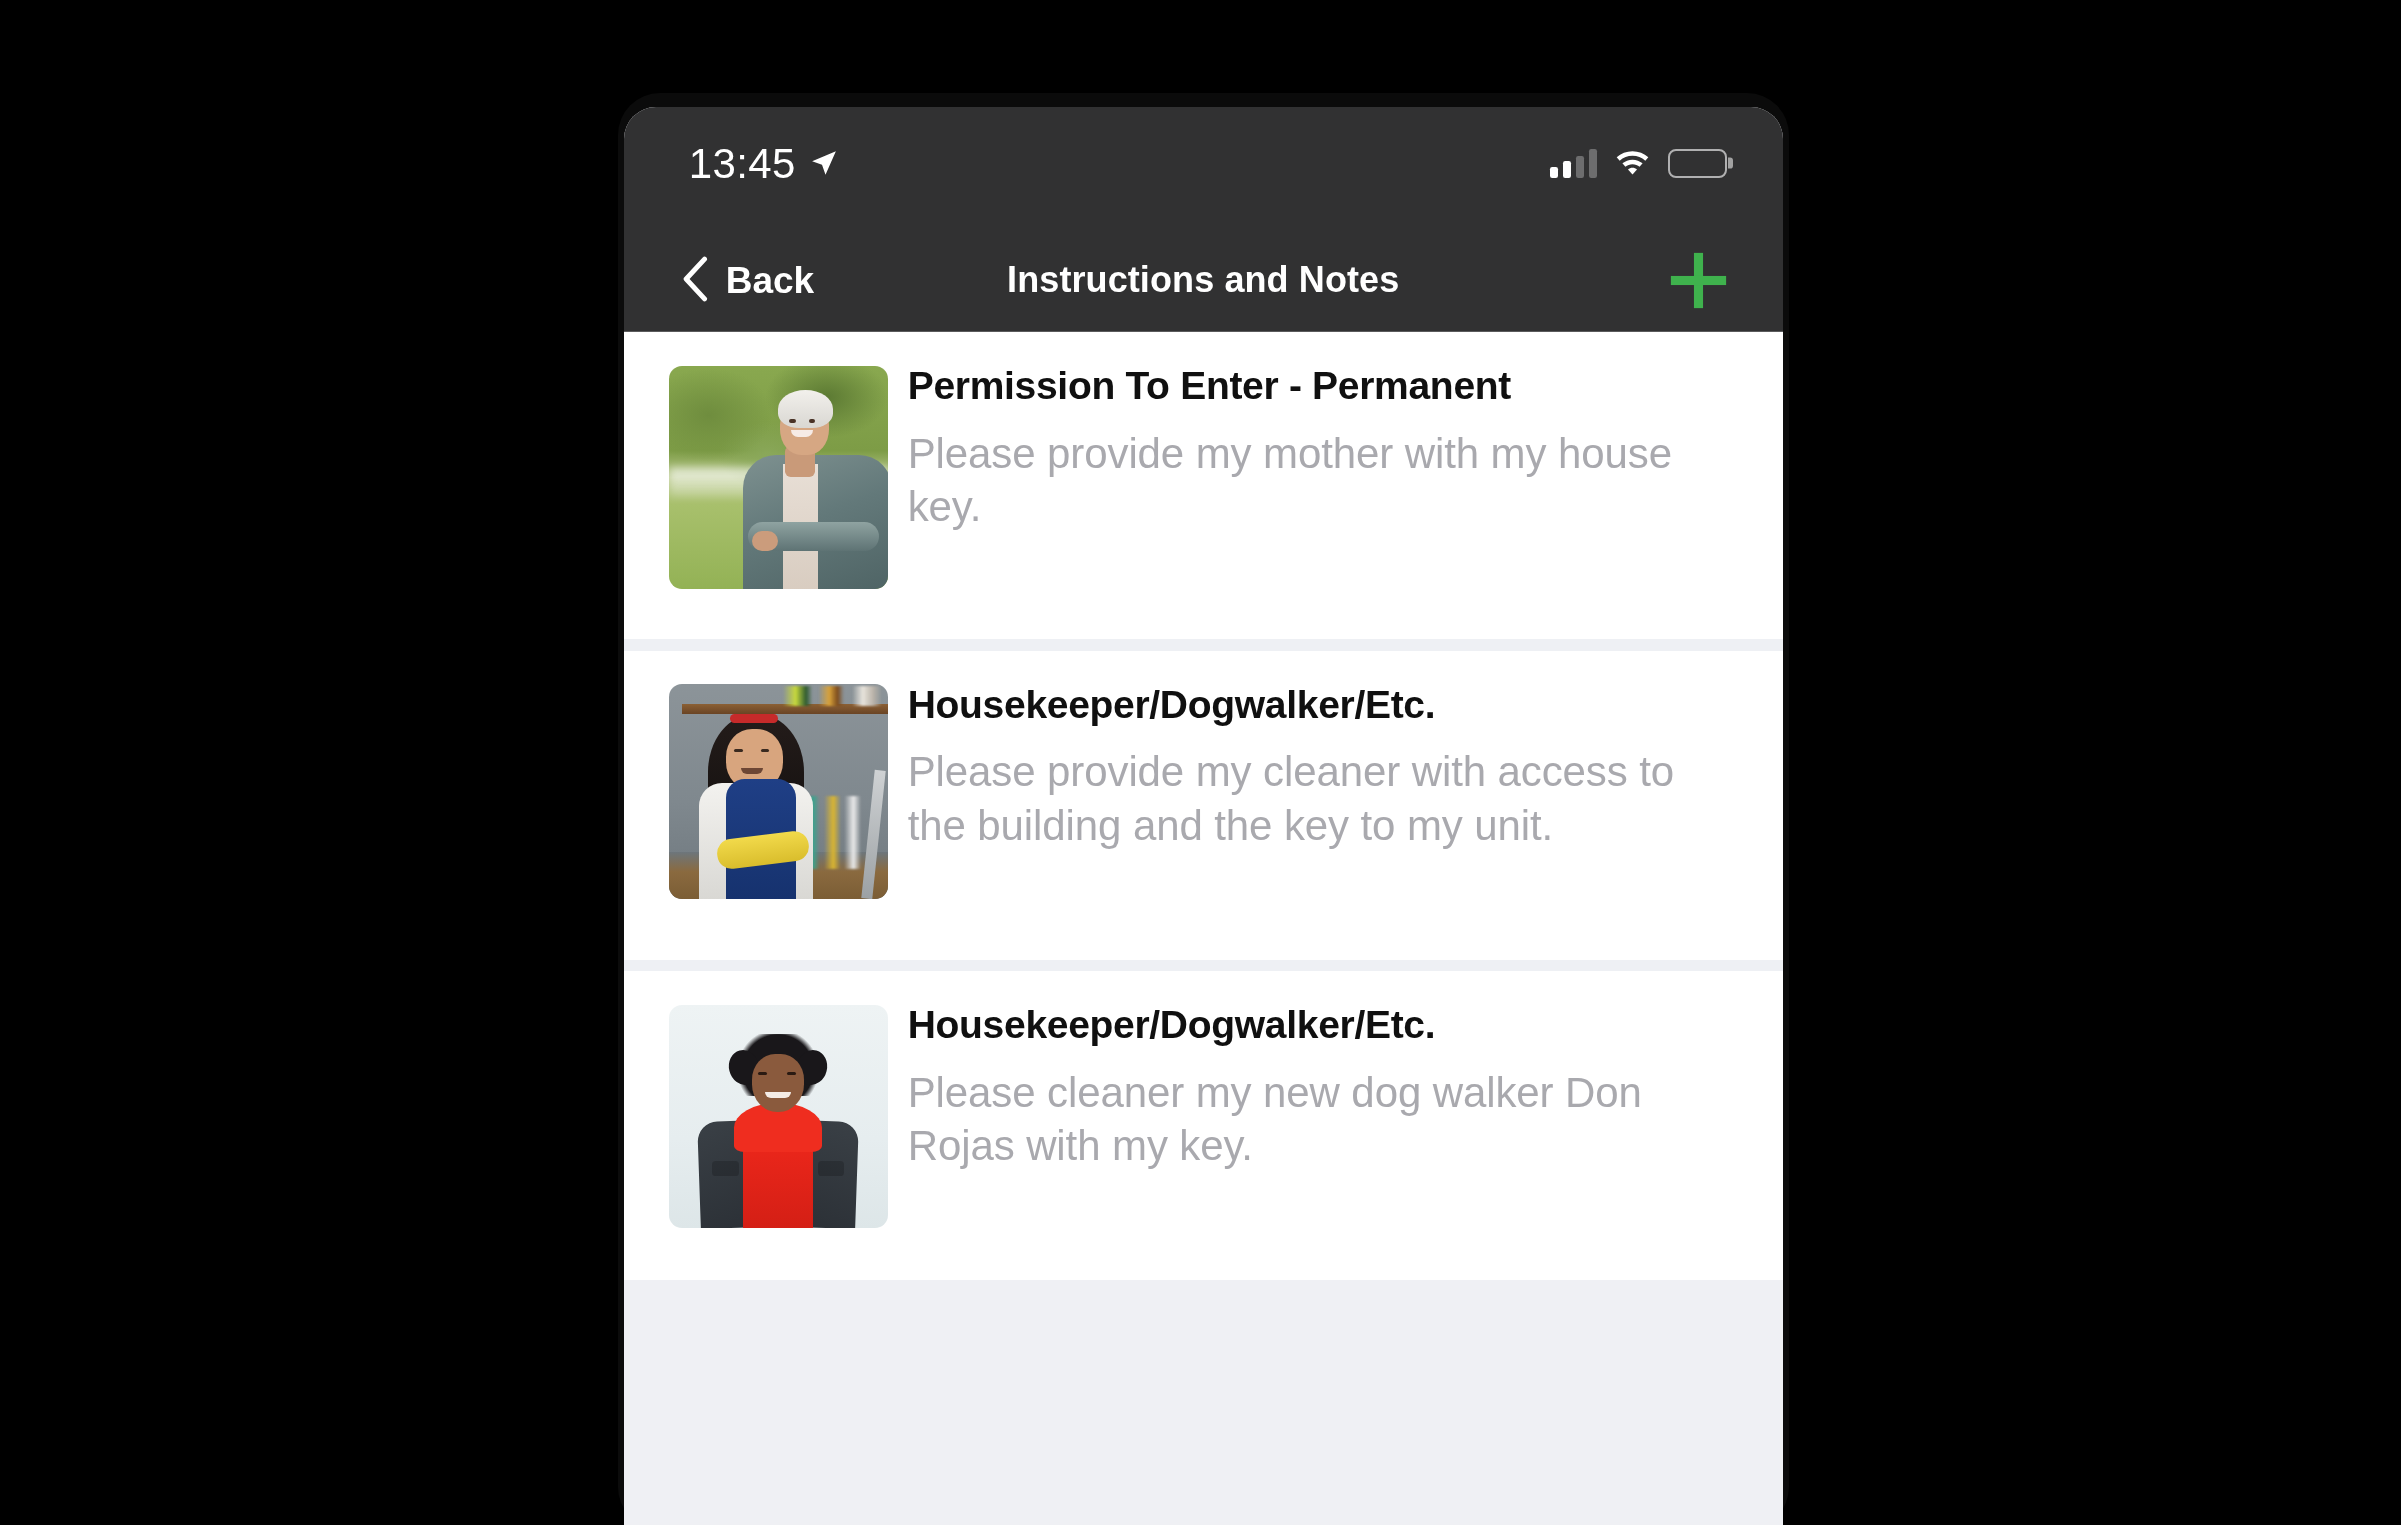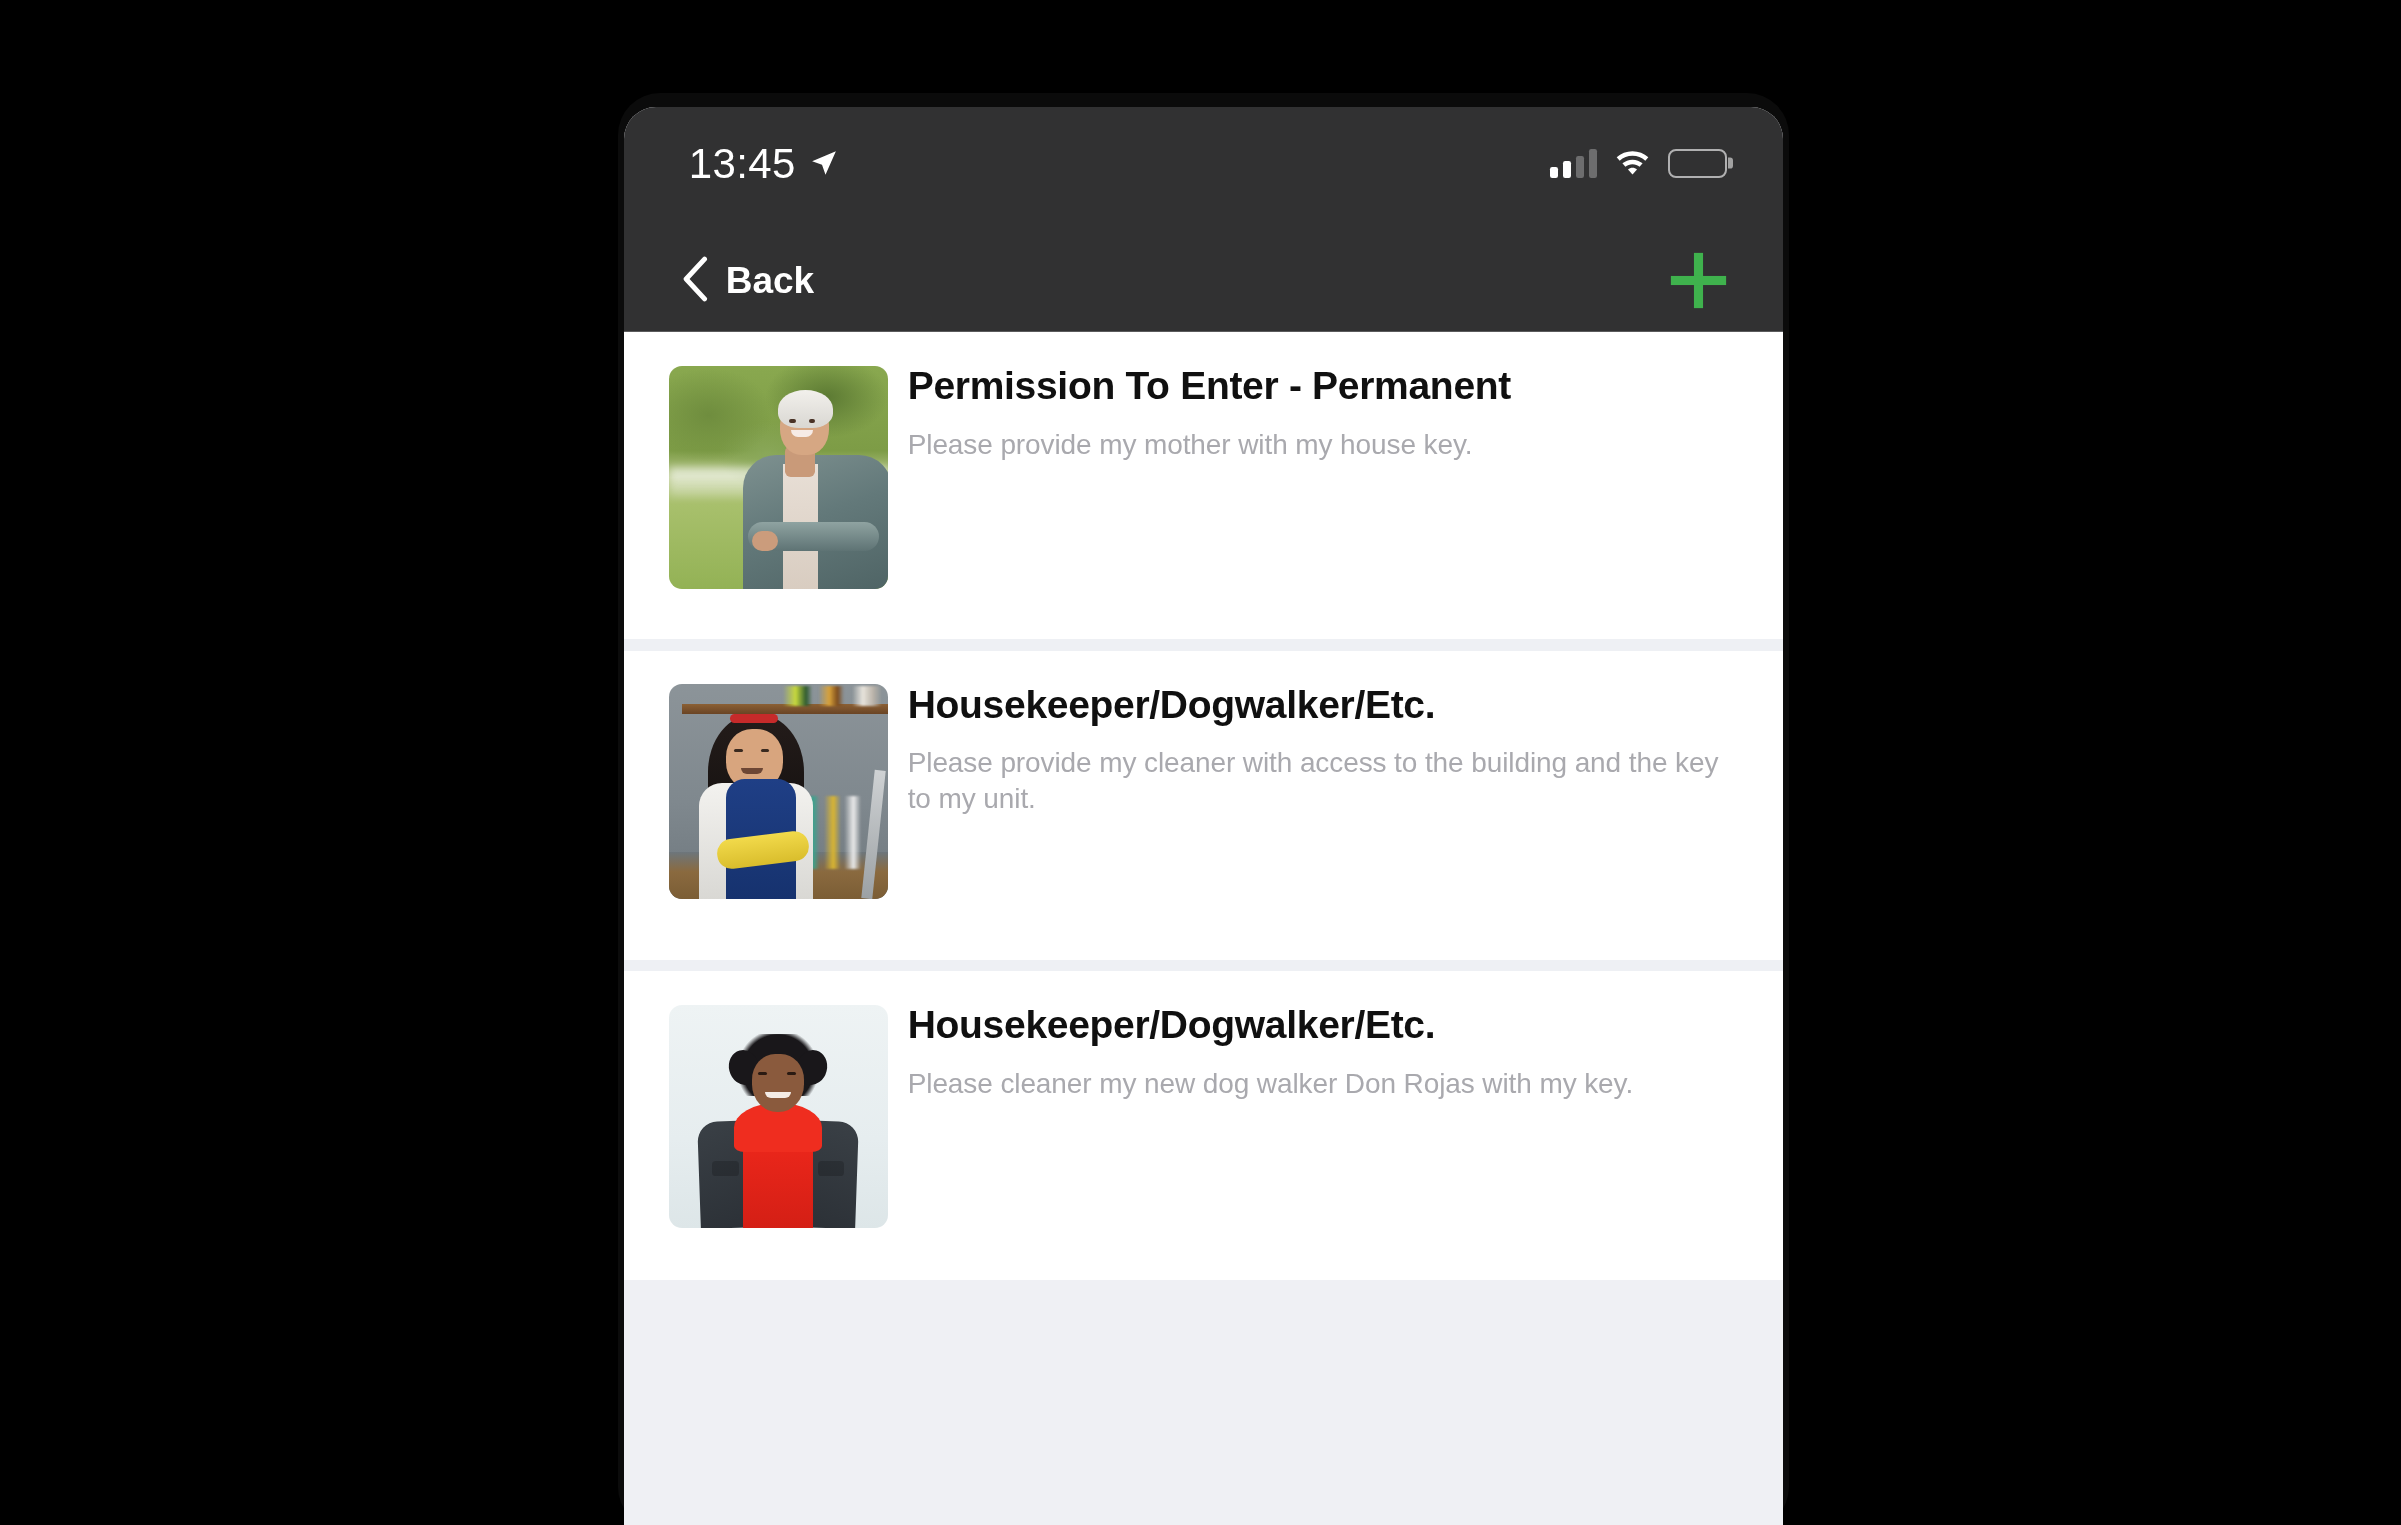--- a/index.html
+++ b/index.html
@@ -214,21 +214,21 @@
   .item-title {
     font-size: 39px;
     font-weight: 700;
     color: #101010;
     line-height: 1.12;
     letter-spacing: -0.3px;
   }
 
   .item-sub {
     margin-top: 18.7px;
-    font-size: 28px;
+    font-size: 42px;
     font-weight: 400;
     color: #a9a9ae;
     line-height: 1.28;
     letter-spacing: -0.1px;
     max-width: 819px;
   }
 
   
   .photo { position: absolute; inset: 0; }
 
@@ -478,20 +478,21 @@
       <div class="nav-bar">
         <div class="nav-back">
           <span>
             <svg width="30" height="46" viewBox="0 0 16 26">
               <path d="M13.4 1.8 L3 13 L13.4 24.2" stroke="#ffffff" stroke-width="2.8" fill="none" stroke-linecap="round" stroke-linejoin="round"></path>
             </svg>
           </span>
           <span class="label">Back</span>
         </div>
 
+        <div class="nav-title">Instructions and Notes</div>
 
         <div class="nav-add">
           <svg width="65" height="65" viewBox="0 0 40 40">
             <rect x="17.2" y="3" width="5.6" height="34" fill="#3fb24d"></rect>
             <rect x="3" y="17.2" width="34" height="5.6" fill="#3fb24d"></rect>
           </svg>
         </div>
       </div>
 
       <div class="list">

